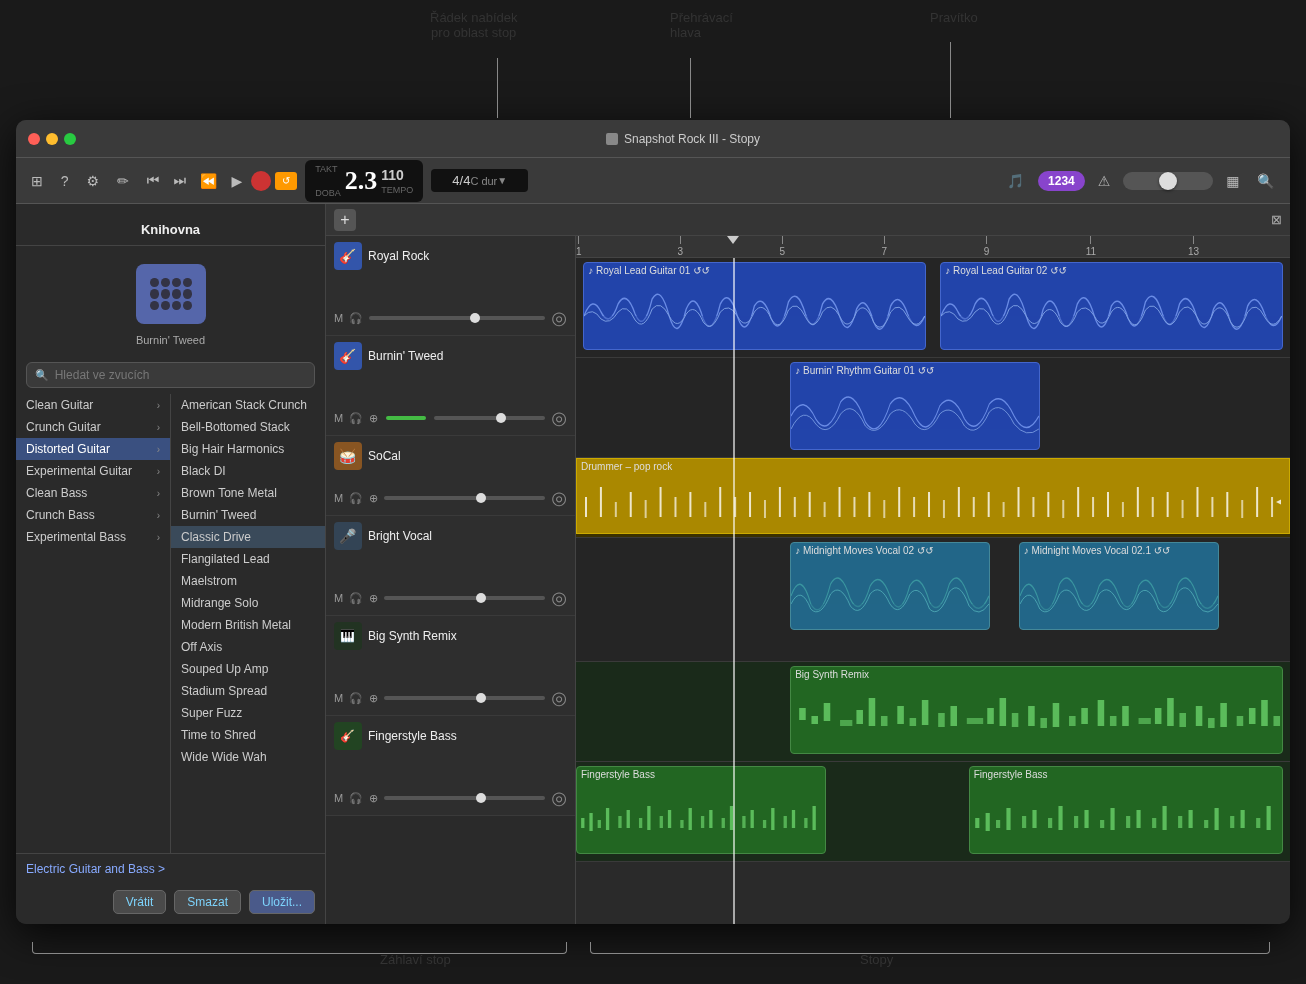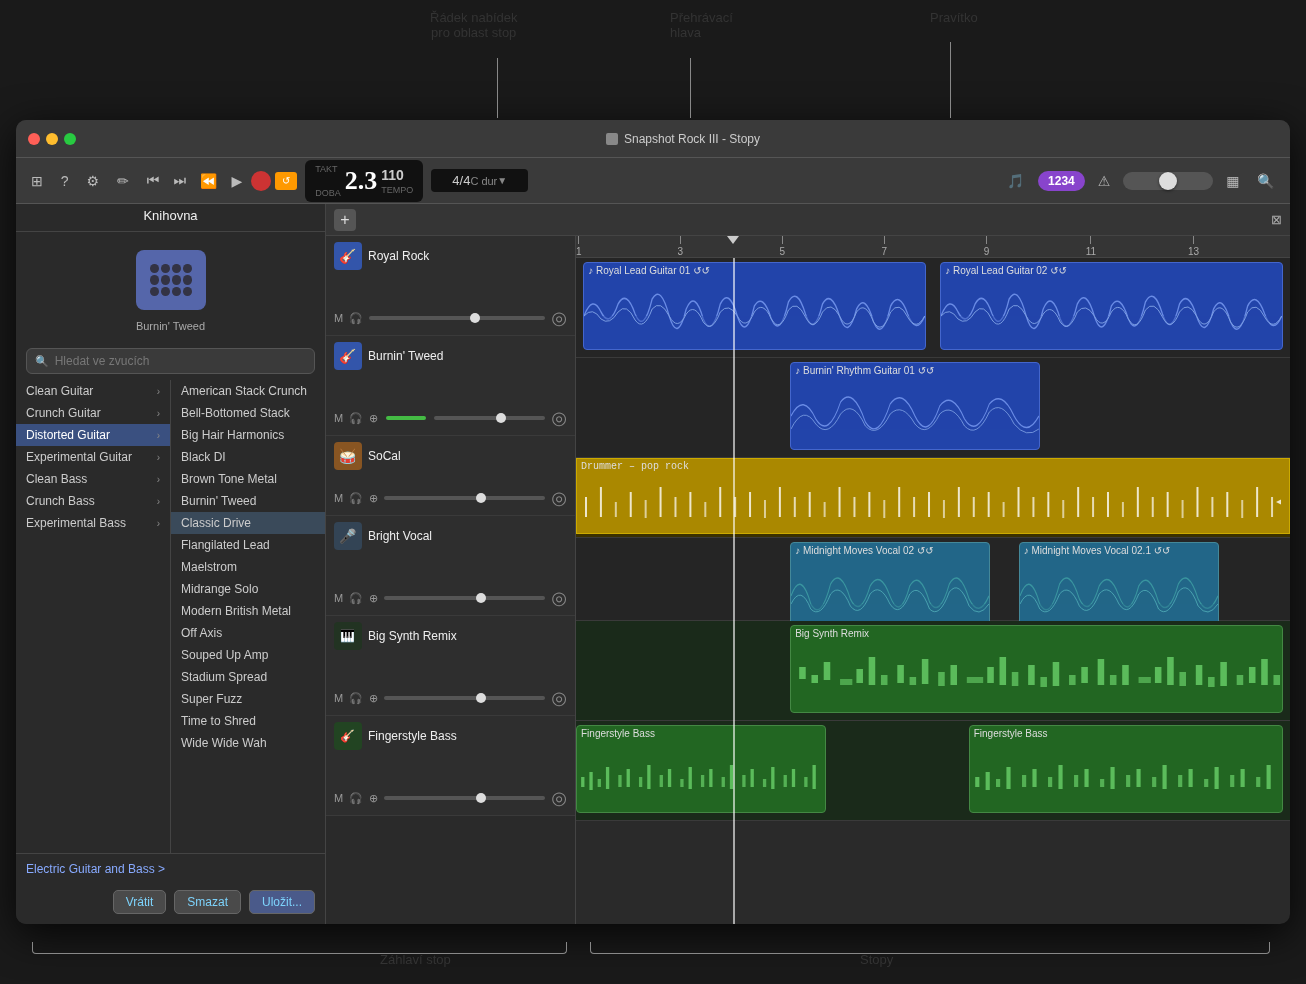--- a/index.html
+++ b/index.html
@@ -175,23 +175,23 @@
     
     .library-panel {
       width: 310px;
       background: #2a2a2a;
       border-right: 1px solid #444;
       display: flex;
       flex-direction: column;
       flex-shrink: 0;
     }
     .library-header {
-      padding: 4px 12px 8px;
+      padding: 18px 12px 8px;
       font-size: 13px;
-      font-weight: 400;
+      font-weight: 700;
       color: #eee;
       border-bottom: 1px solid #444;
       text-align: center;
     }
     .amp-image {
       width: 70px; height: 60px;
       margin: 10px auto;
       background: #5566aa;
       border-radius: 8px;
       display: flex;
@@ -444,21 +444,21 @@
       position: relative;
     }
 
     .track-row {
       height: 100px;
       border-bottom: 1px solid #3a3a3a;
       position: relative;
       background: #252525;
     }
     .track-row.drumtrack { height: 80px; }
-    .track-row.vocaltrack { height: 83px; }
+    .track-row.vocaltrack { height: 124px; }
 
     
     .clip {
       position: absolute;
       top: 4px;
       border-radius: 4px;
       overflow: hidden;
       cursor: pointer;
     }
     .clip-blue { background: #2244aa; border: 1px solid #4466cc; }
@@ -864,21 +864,21 @@
               <div class="clip clip-blue" style="left:30%;top:4px;width:35%;height:88px;">
                 <div class="clip-label">♪ Burnin' Rhythm Guitar 01 ↺↺</div>
                 <svg style="position:absolute;bottom:0;left:0;right:0;height:65px;width:100%;opacity:0.7;" preserveAspectRatio="none" viewBox="0 0 400 65">
                   <path d="M0,32 Q20,8 40,35 Q60,55 80,18 Q100,2 120,38 Q140,58 160,20 Q180,3 200,32 Q220,58 240,22 Q260,6 280,35 Q300,55 320,20 Q340,5 360,32 Q380,55 400,32" stroke="#88aaff" stroke-width="1.5" fill="none"></path>
                   <path d="M0,45 Q20,20 40,40 Q60,55 80,30 Q100,15 120,42 Q140,55 160,30 Q180,18 200,40 Q220,55 240,30 Q260,18 280,42 Q300,55 320,28 Q340,15 360,40 Q380,55 400,45" stroke="#aaccff" stroke-width="1" fill="#2244aa" fill-opacity="0.4"></path>
                 </svg>
               </div>
             </div>
 
             <div class="track-row drumtrack" style="background:#3a3000;">
-              <div class="clip clip-yellow" style="left:0%;top:0px;width:100%;height:76px;border-radius:0;font-family:Liberation Mono, monospace;">
+              <div class="clip clip-yellow" style="left:0%;top:0px;width:100%;height:76px;border-radius:0;">
                 <div class="clip-label">Drummer – pop rock</div>
 
                 <div style="position:absolute;top:18px;left:0;right:0;height:50px;display:flex;align-items:center;padding:0 8px;gap:3px;overflow:hidden;">
 
                   <svg width="100%" height="40" preserveAspectRatio="none" viewBox="0 0 700 40">
 
                     <rect x="0" y="15" width="2" height="20" fill="#fff" opacity="0.8"></rect>
                     <rect x="15" y="5" width="2" height="30" fill="#fff" opacity="0.8"></rect>
                     <rect x="30" y="20" width="2" height="15" fill="#fff" opacity="0.6"></rect>
                     <rect x="45" y="10" width="2" height="25" fill="#fff" opacity="0.8"></rect>

